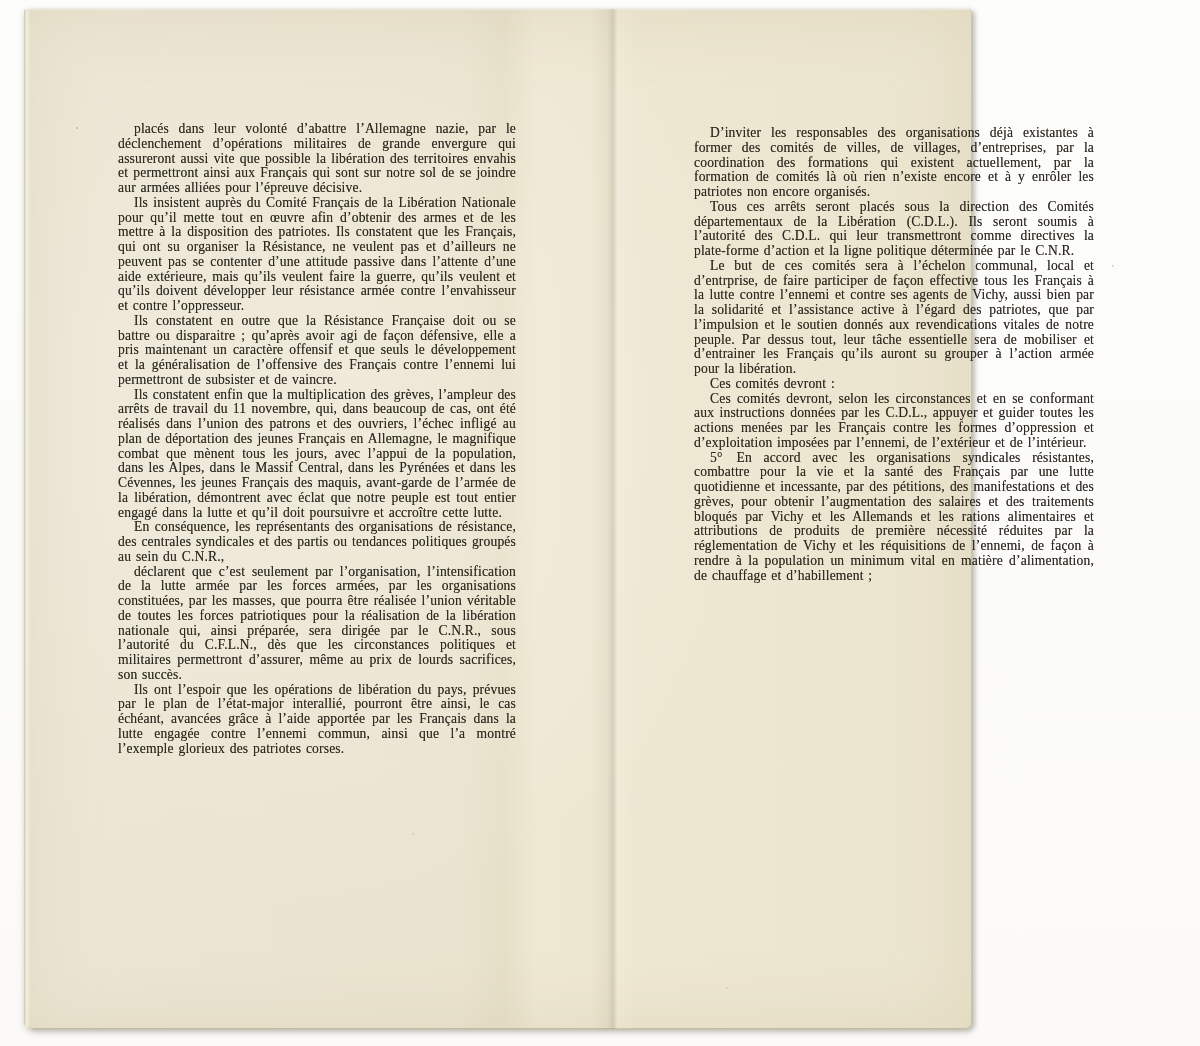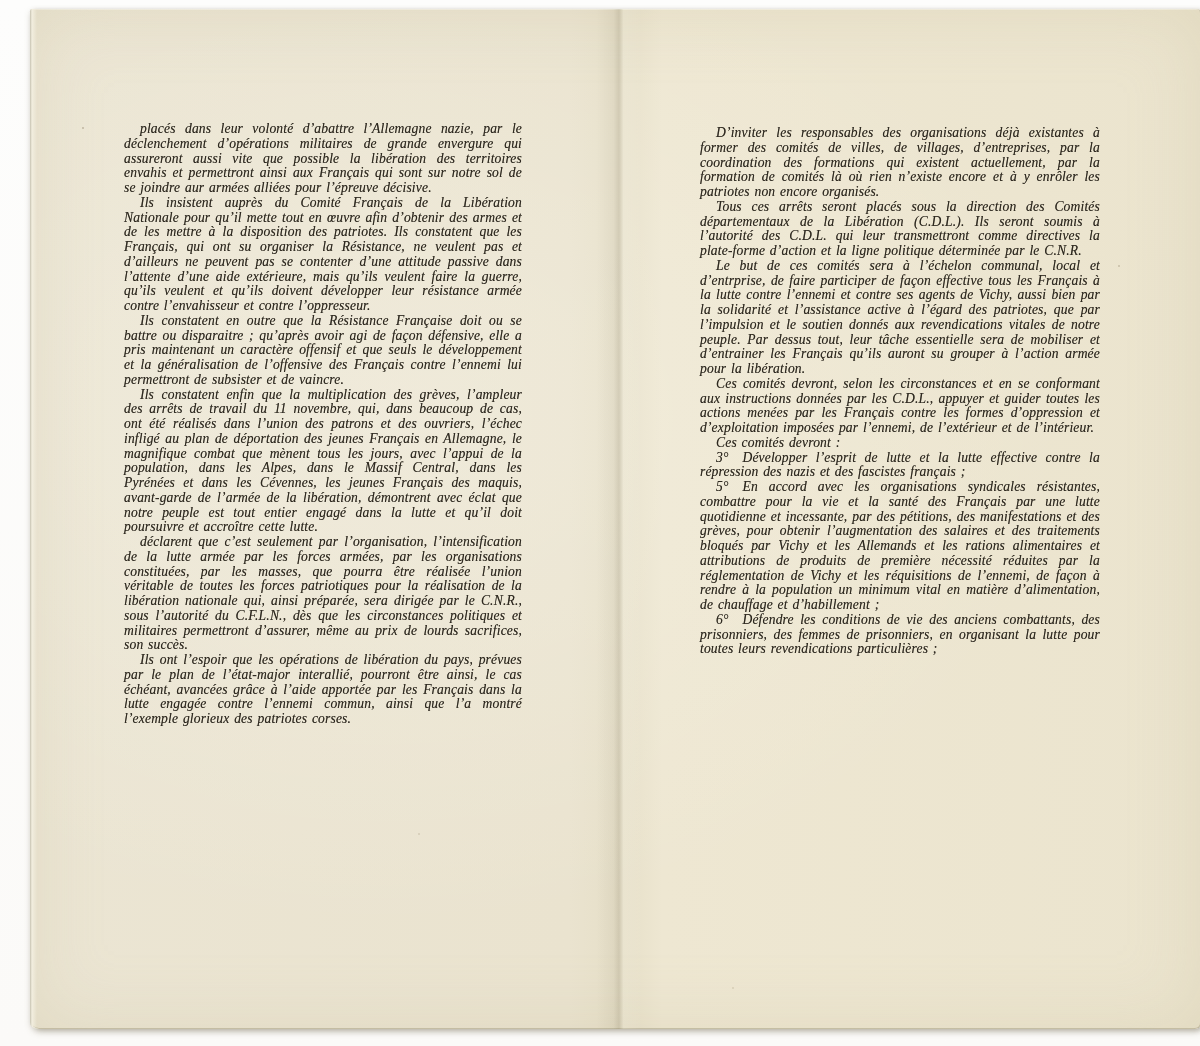--- a/index.html
+++ b/index.html
@@ -13,36 +13,35 @@
   }
   .scan {
     position: relative;
     width: 1200px;
     height: 1046px;
     background: linear-gradient(180deg, #fdfdfc 0%, #fbfaf8 100%);
   }
   
   .spread {
     position: absolute;
-    left: 30px;
+    left: 24px;
     top: 9px;
-    width: 1171px;
+    width: 948px;
     height: 1020px;
     background:
       radial-gradient(ellipse at 30% 40%, rgba(255,255,248,0.25), rgba(0,0,0,0) 60%),
       linear-gradient(90deg, #ebe5d3 0%, #eae3cf 46%, #e6dfc8 50.5%, #eee7d2 54%, #ebe4ce 100%);
     border-radius: 3px 4px 6px 9px;
     box-shadow:
       inset 0 0 70px rgba(196,185,150,0.28),
       inset 0 -1px 0 rgba(166,158,132,0.55),
       inset -1px 0 0 rgba(176,168,140,0.55),
       inset 0 1px 0 rgba(255,255,252,0.5),
       1px 3px 6px rgba(140,134,112,0.45),
       3px 1px 4px rgba(150,144,122,0.35);
-    font-style: italic;
   }
   
   .spread::before {
     content: "";
     position: absolute;
     left: 0; top: 0; bottom: 0;
     width: 7px;
     border-radius: 3px 0 0 9px;
     background: linear-gradient(90deg, #c6c2b1 0px, #f2eedf 2px, rgba(242,238,223,0) 100%);
   }
@@ -99,30 +98,29 @@
 
 <div class="scan">
   <div class="spread">
     <div class="fold"></div>
 
     <div class="text-col col-left">
       <p>placés dans leur volonté d’abattre l’Allemagne nazie, par le déclenchement d’opérations militaires de grande envergure qui assureront aussi vite que possible la libération des territoires envahis et permettront ainsi aux Français qui sont sur notre sol de se joindre aur armées alliées pour l’épreuve décisive.</p>
       <p>Ils insistent auprès du Comité Français de la Libération Nationale pour qu’il mette tout en œuvre afin d’obtenir des armes et de les mettre à la disposition des patriotes. Ils constatent que les Français, qui ont su organiser la Résistance, ne veulent pas et d’ailleurs ne peuvent pas se contenter d’une attitude passive dans l’attente d’une aide extérieure, mais qu’ils veulent faire la guerre, qu’ils veulent et qu’ils doivent développer leur résistance armée contre l’envahisseur et contre l’oppresseur.</p>
       <p>Ils constatent en outre que la Résistance Française doit ou se battre ou disparaitre ; qu’après avoir agi de façon défensive, elle a pris maintenant un caractère offensif et que seuls le développement et la généralisation de l’offensive des Français contre l’ennemi lui permettront de subsister et de vaincre.</p>
       <p>Ils constatent enfin que la multiplication des grèves, l’ampleur des arrêts de travail du 11 novembre, qui, dans beaucoup de cas, ont été réalisés dans l’union des patrons et des ouvriers, l’échec infligé au plan de déportation des jeunes Français en Allemagne, le magnifique combat que mènent tous les jours, avec l’appui de la population, dans les Alpes, dans le Massif Central, dans les Pyrénées et dans les Cévennes, les jeunes Français des maquis, avant-garde de l’armée de la libération, démontrent avec éclat que notre peuple est tout entier engagé dans la lutte et qu’il doit poursuivre et accroître cette lutte.</p>
+      <p>En conséquence, les représentants des organisations de résistance, des centrales syndicales et des partis ou tendances politiques groupés au sein du C.N.R.,</p>
       <p>déclarent que c’est seulement par l’organisation, l’intensification de la lutte armée par les forces armées, par les organisations constituées, par les masses, que pourra être réalisée l’union véritable de toutes les forces patriotiques pour la réalisation de la libération nationale qui, ainsi préparée, sera dirigée par le C.N.R., sous l’autorité du C.F.L.N., dès que les circonstances politiques et militaires permettront d’assurer, même au prix de lourds sacrifices, son succès.</p>
       <p>Ils ont l’espoir que les opérations de libération du pays, prévues par le plan de l’état-major interallié, pourront être ainsi, le cas échéant, avancées grâce à l’aide apportée par les Français dans la lutte engagée contre l’ennemi commun, ainsi que l’a montré l’exemple glorieux des patriotes corses.</p>
     </div>
 
     <div class="text-col col-right">
       <p>D’inviter les responsables des organisations déjà existantes à former des comités de villes, de villages, d’entreprises, par la coordination des formations qui existent actuellement, par la formation de comités là où rien n’existe encore et à y enrôler les patriotes non encore organisés.</p>
       <p>Tous ces arrêts seront placés sous la direction des Comités départementaux de la Libération (C.D.L.). Ils seront soumis à l’autorité des C.D.L. qui leur transmettront comme directives la plate-forme d’action et la ligne politique déterminée par le C.N.R.</p>
       <p>Le but de ces comités sera à l’échelon communal, local et d’entrprise, de faire participer de façon effective tous les Français à la lutte contre l’ennemi et contre ses agents de Vichy, aussi bien par la solidarité et l’assistance active à l’égard des patriotes, que par l’impulsion et le soutien donnés aux revendications vitales de notre peuple. Par dessus tout, leur tâche essentielle sera de mobiliser et d’entrainer les Français qu’ils auront su grouper à l’action armée pour la libération.</p>
+      <p>Ces comités devront :</p>
       <p>Ces comités devront, selon les circonstances et en se conformant aux instructions données par les C.D.L., appuyer et guider toutes les actions menées par les Français contre les formes d’oppression et d’exploitation imposées par l’ennemi, de l’extérieur et de l’intérieur.</p>
-      <p>Ces comités devront :</p>
-      <p>3°  Développer l’esprit de lutte et la lutte effective contre la répression des nazis et des fascistes français ;</p>
       <p>5°  En accord avec les organisations syndicales résistantes, combattre pour la vie et la santé des Français par une lutte quotidienne et incessante, par des pétitions, des manifestations et des grèves, pour obtenir l’augmentation des salaires et des traitements bloqués par Vichy et les Allemands et les rations alimentaires et attributions de produits de première nécessité réduites par la réglementation de Vichy et les réquisitions de l’ennemi, de façon à rendre à la population un minimum vital en matière d’alimentation, de chauffage et d’habillement ;</p>
-      <p>6°  Défendre les conditions de vie des anciens combattants, des prisonniers, des femmes de prisonniers, en organisant la lutte pour toutes leurs revendications particulières ;</p>
     </div>
 
     <div class="specks"></div>
   </div>
 </div>
 
 </body></html>

